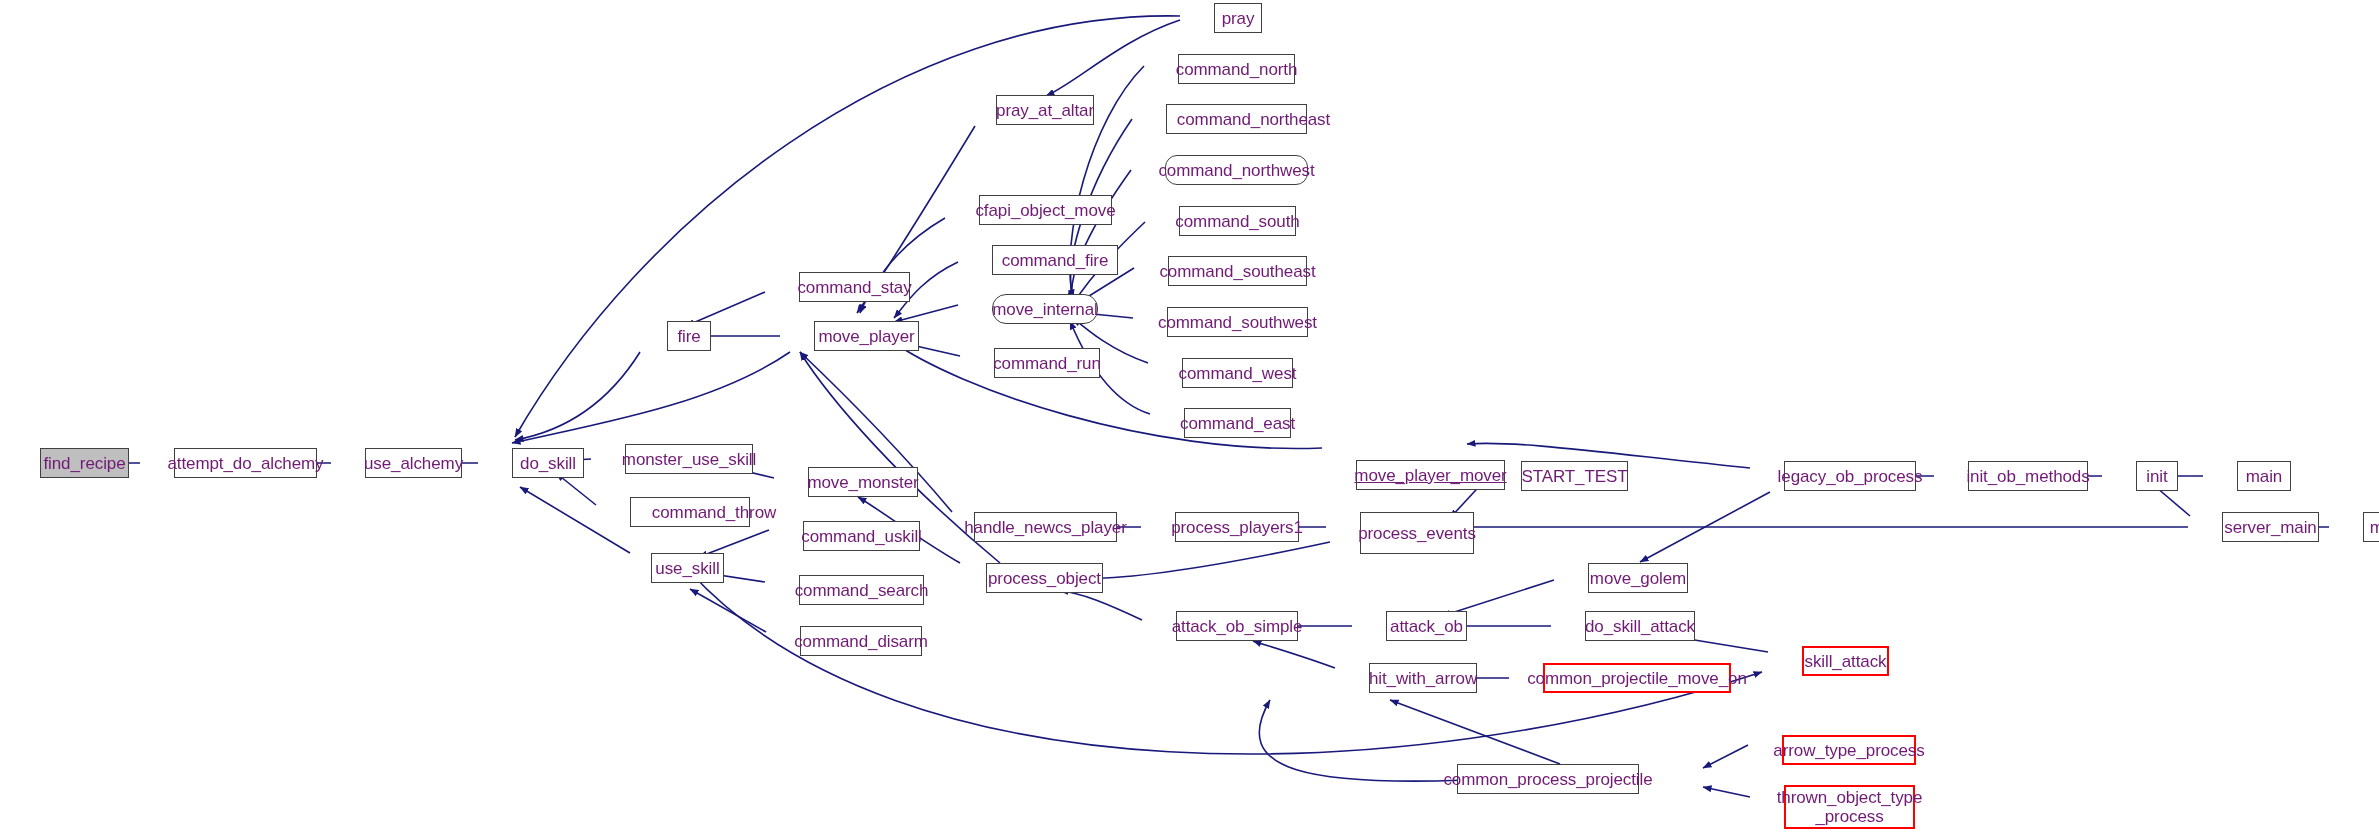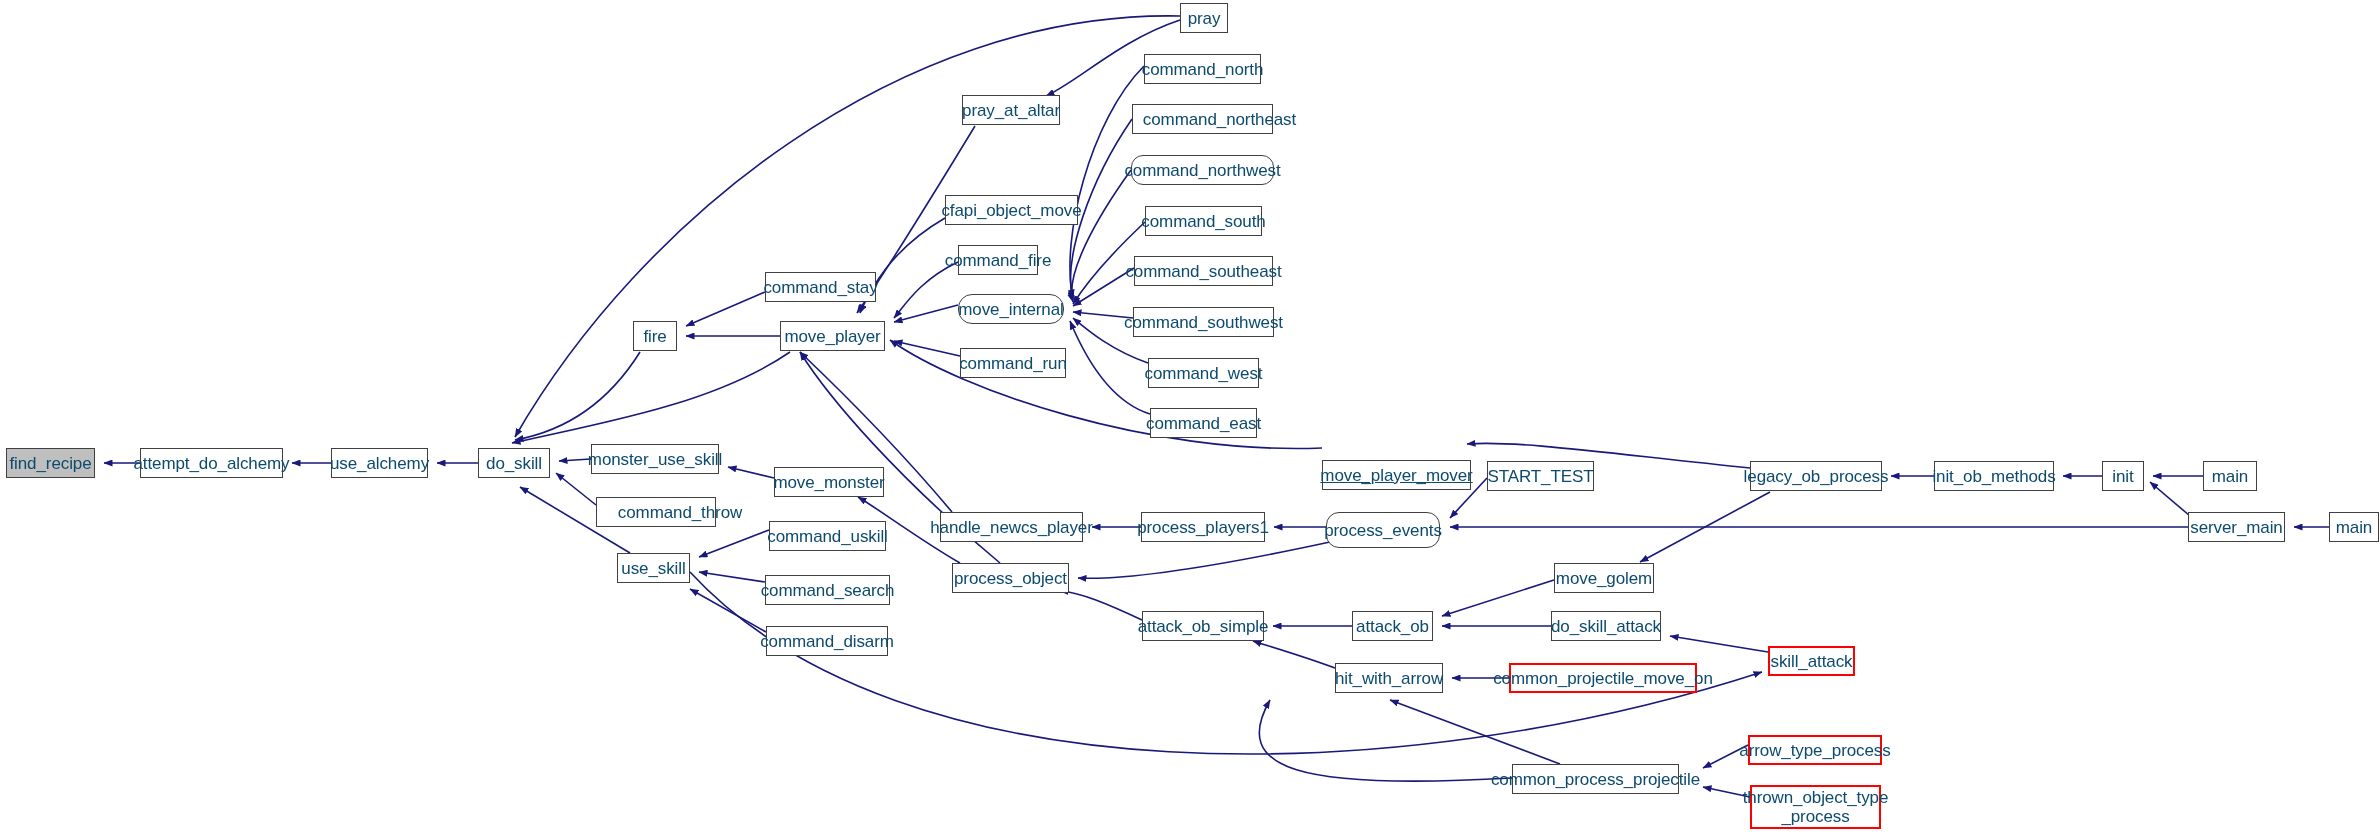--- a/index.html
+++ b/index.html
@@ -23,26 +23,27 @@
   }
   .node {
     position: absolute;
     box-sizing: border-box;
     display: flex;
     align-items: center;
     justify-content: center;
     text-align: center;
     background: #ffffff;
     border: 1px solid #404040;
-    color: #0c4a6e;
+    color: #701a75;
     font-size: 17px;
     line-height: 19px;
     white-space: pre;
     letter-spacing: -0.1px;
     z-index: 5;
+    margin-left: 34px;
   }
   .node.current {
     background: #bfbfbf;
     border-color: #404040;
   }
   .node.red {
     border: 2px solid #ff0000;
   }
 </style>
 </head>
@@ -124,50 +125,50 @@
       <div class="node" style="left: 596px; top: 497px; width: 120px; height: 30px; padding-left: 48px;">command_throw</div>
       <div class="node" style="left: 617px; top: 553px; width: 73px; height: 30px;">use_skill</div>
       <div class="node" style="left: 774px; top: 467px; width: 110px; height: 30px;">move_monster</div>
       <div class="node" style="left: 769px; top: 521px; width: 117px; height: 30px;">command_uskill</div>
       <div class="node" style="left: 765px; top: 575px; width: 125px; height: 30px;">command_search</div>
       <div class="node" style="left: 766px; top: 626px; width: 122px; height: 30px;">command_disarm</div>
       <div class="node" style="left: 633px; top: 321px; width: 44px; height: 30px;">fire</div>
       <div class="node" style="left: 780px; top: 321px; width: 105px; height: 30px;">move_player</div>
       <div class="node" style="left: 765px; top: 272px; width: 111px; height: 30px;">command_stay</div>
       <div class="node" style="left: 960px; top: 348px; width: 106px; height: 30px;">command_run</div>
-      <div class="node" style="left: 958px; top: 245px; width: 80px; height: 30px;">command_fire</div>
+      <div class="node" style="left: 958px; top: 245px; width: 126px; height: 30px;">command_fire</div>
       <div class="node" style="left: 945px; top: 195px; width: 133px; height: 30px;">cfapi_object_move</div>
       <div class="node" style="left: 962px; top: 95px; width: 98px; height: 30px;">pray_at_altar</div>
       <div class="node" style="left: 1180px; top: 3px; width: 48px; height: 30px;">pray</div>
       <div class="node" style="left: 958px; top: 294px; width: 106px; height: 30px; border-radius: 14px;">move_internal</div>
       <div class="node" style="left: 1144px; top: 54px; width: 117px; height: 30px;">command_north</div>
       <div class="node" style="left: 1132px; top: 104px; width: 141px; height: 30px; padding-left: 34px;">command_northeast</div>
       <div class="node" style="left: 1131px; top: 155px; width: 143px; height: 30px; border-radius: 12px;">command_northwest</div>
       <div class="node" style="left: 1145px; top: 206px; width: 117px; height: 30px;">command_south</div>
       <div class="node" style="left: 1134px; top: 256px; width: 139px; height: 30px;">command_southeast</div>
       <div class="node" style="left: 1133px; top: 307px; width: 141px; height: 30px;">command_southwest</div>
       <div class="node" style="left: 1148px; top: 358px; width: 111px; height: 30px;">command_west</div>
       <div class="node" style="left: 1150px; top: 408px; width: 107px; height: 30px;">command_east</div>
       <div class="node" style="left: 1322px; top: 460px; width: 149px; height: 30px; text-decoration: underline;">move_player_mover</div>
       <div class="node" style="left: 1487px; top: 461px; width: 107px; height: 30px;">START_TEST</div>
       <div class="node" style="left: 940px; top: 512px; width: 143px; height: 30px;">handle_newcs_player</div>
       <div class="node" style="left: 1141px; top: 512px; width: 124px; height: 30px;">process_players1</div>
-      <div class="node" style="left: 1326px; top: 512px; width: 114px; height: 36px; border-radius: 13px;">process_events</div>
+      <div class="node" style="left: 1326px; top: 512px; width: 114px; height: 42px;">process_events</div>
       <div class="node" style="left: 1750px; top: 461px; width: 132px; height: 30px;">legacy_ob_process</div>
       <div class="node" style="left: 1934px; top: 461px; width: 120px; height: 30px;">init_ob_methods</div>
       <div class="node" style="left: 2102px; top: 461px; width: 42px; height: 30px;">init</div>
       <div class="node" style="left: 2203px; top: 461px; width: 54px; height: 30px;">main</div>
       <div class="node" style="left: 2188px; top: 512px; width: 97px; height: 30px;">server_main</div>
       <div class="node" style="left: 2329px; top: 512px; width: 50px; height: 30px;">main</div>
       <div class="node" style="left: 952px; top: 563px; width: 117px; height: 30px;">process_object</div>
       <div class="node" style="left: 1554px; top: 563px; width: 100px; height: 30px;">move_golem</div>
       <div class="node" style="left: 1142px; top: 611px; width: 122px; height: 30px;">attack_ob_simple</div>
       <div class="node" style="left: 1352px; top: 611px; width: 81px; height: 30px;">attack_ob</div>
       <div class="node" style="left: 1551px; top: 611px; width: 110px; height: 30px;">do_skill_attack</div>
       <div class="node red" style="left: 1768px; top: 646px; width: 87px; height: 30px;">skill_attack</div>
       <div class="node" style="left: 1335px; top: 663px; width: 108px; height: 30px;">hit_with_arrow</div>
       <div class="node red" style="left: 1509px; top: 663px; width: 188px; height: 30px;">common_projectile_move_on</div>
-      <div class="node" style="left: 1512px; top: 764px; width: 167px; height: 30px;">common_process_projectile</div>
+      <div class="node" style="left: 1423px; top: 764px; width: 182px; height: 30px;">common_process_projectile</div>
       <div class="node red" style="left: 1748px; top: 735px; width: 134px; height: 30px;">arrow_type_process</div>
       <div class="node red" style="left: 1750px; top: 785px; width: 131px; height: 44px;">thrown_object_type
 _process</div>
     </div>
 </div>
 
 </body></html>

